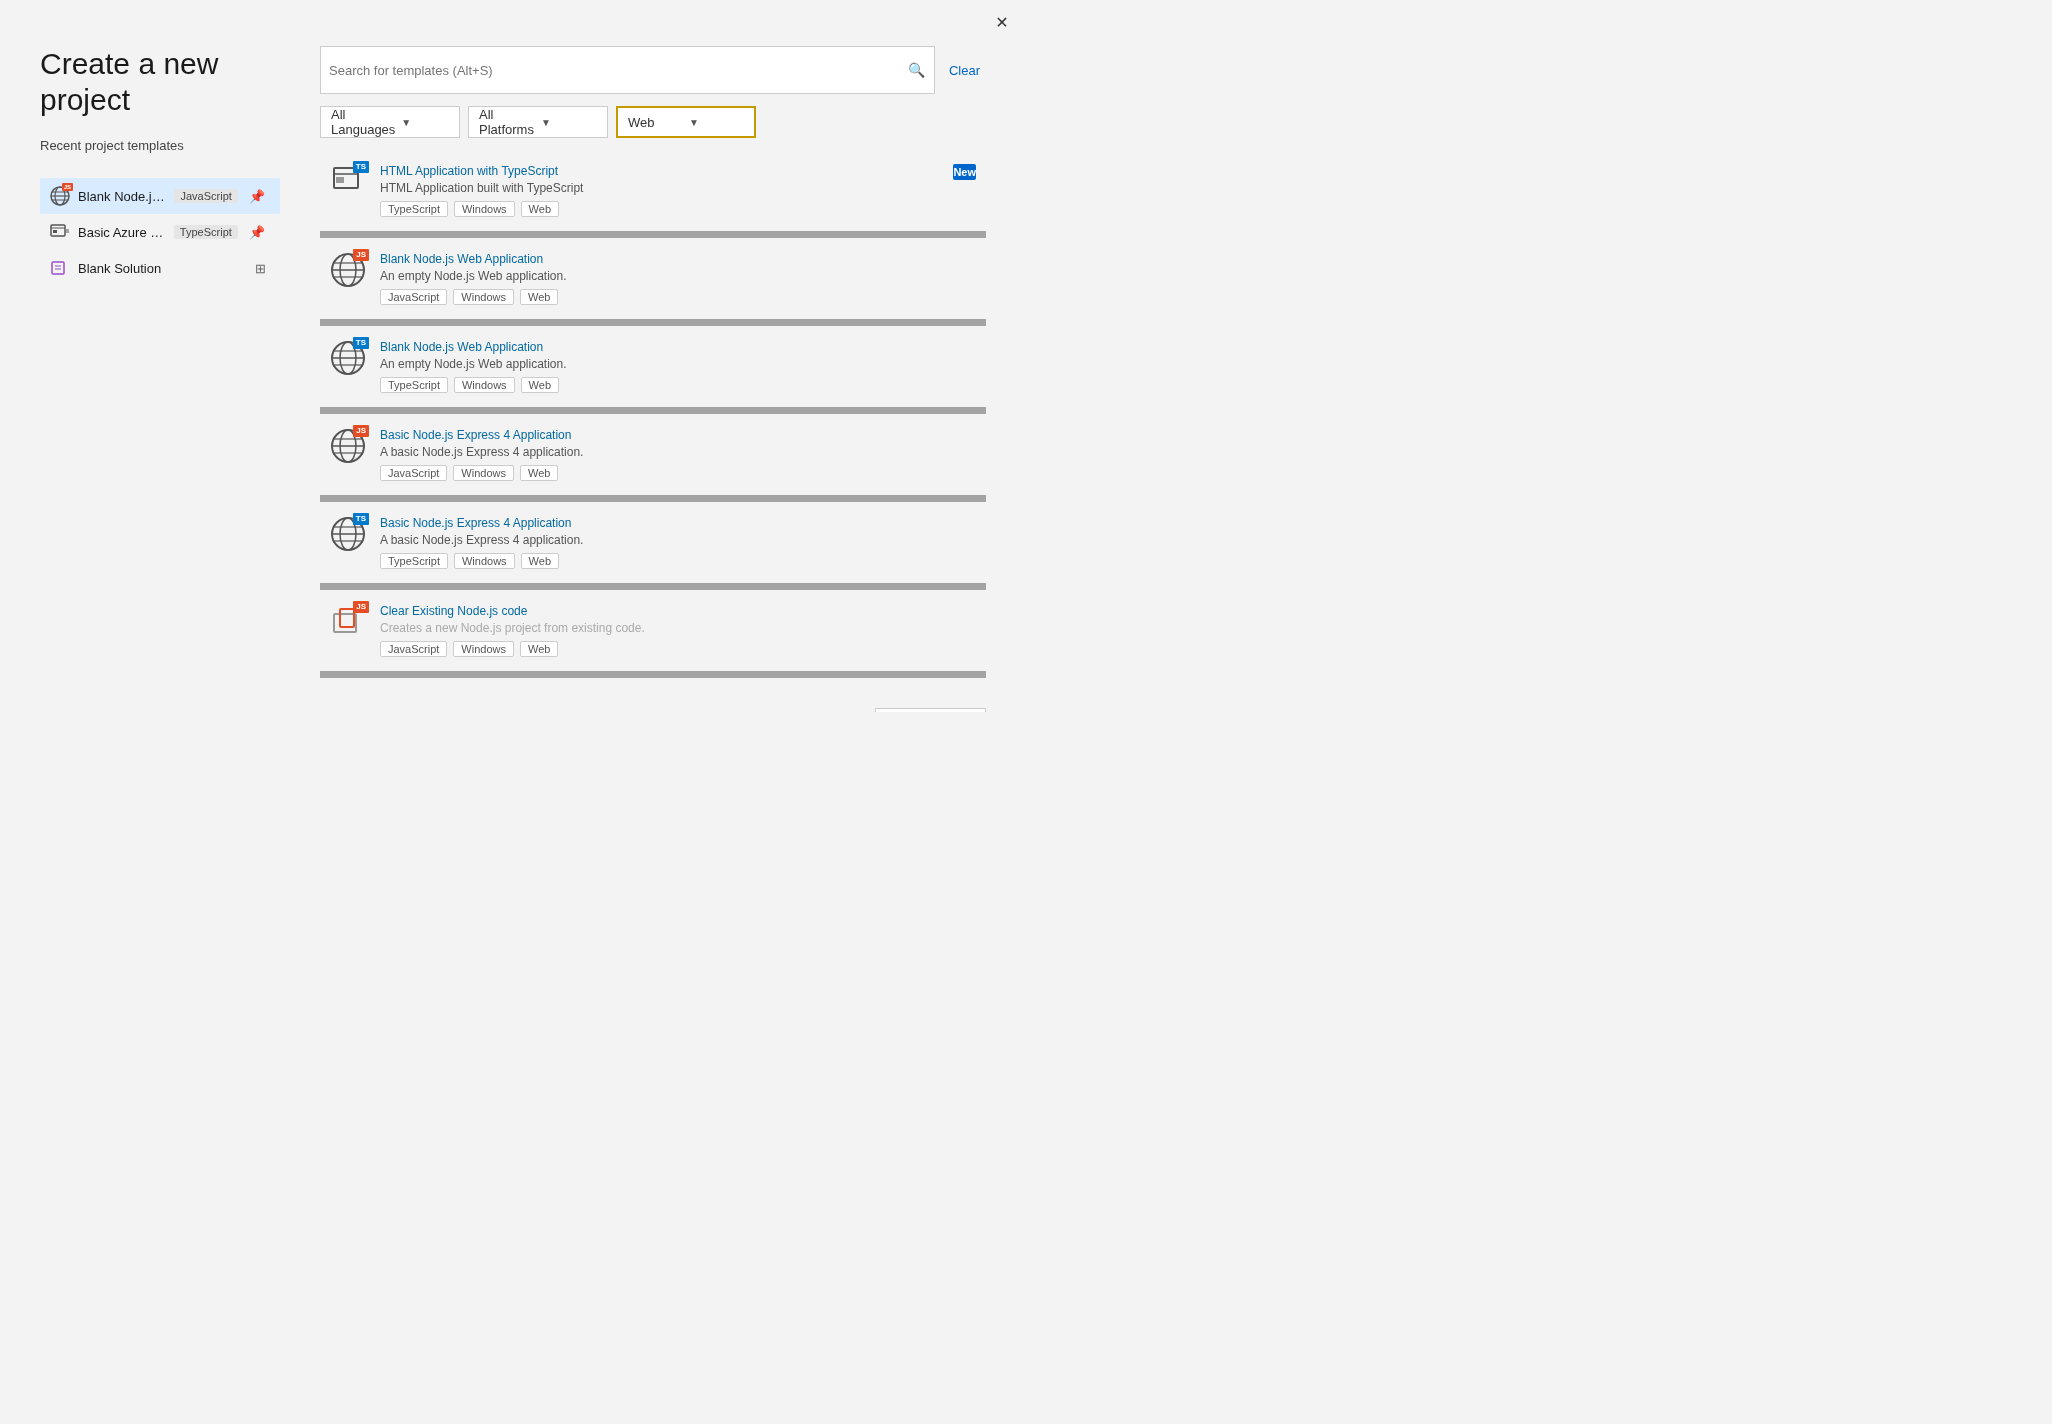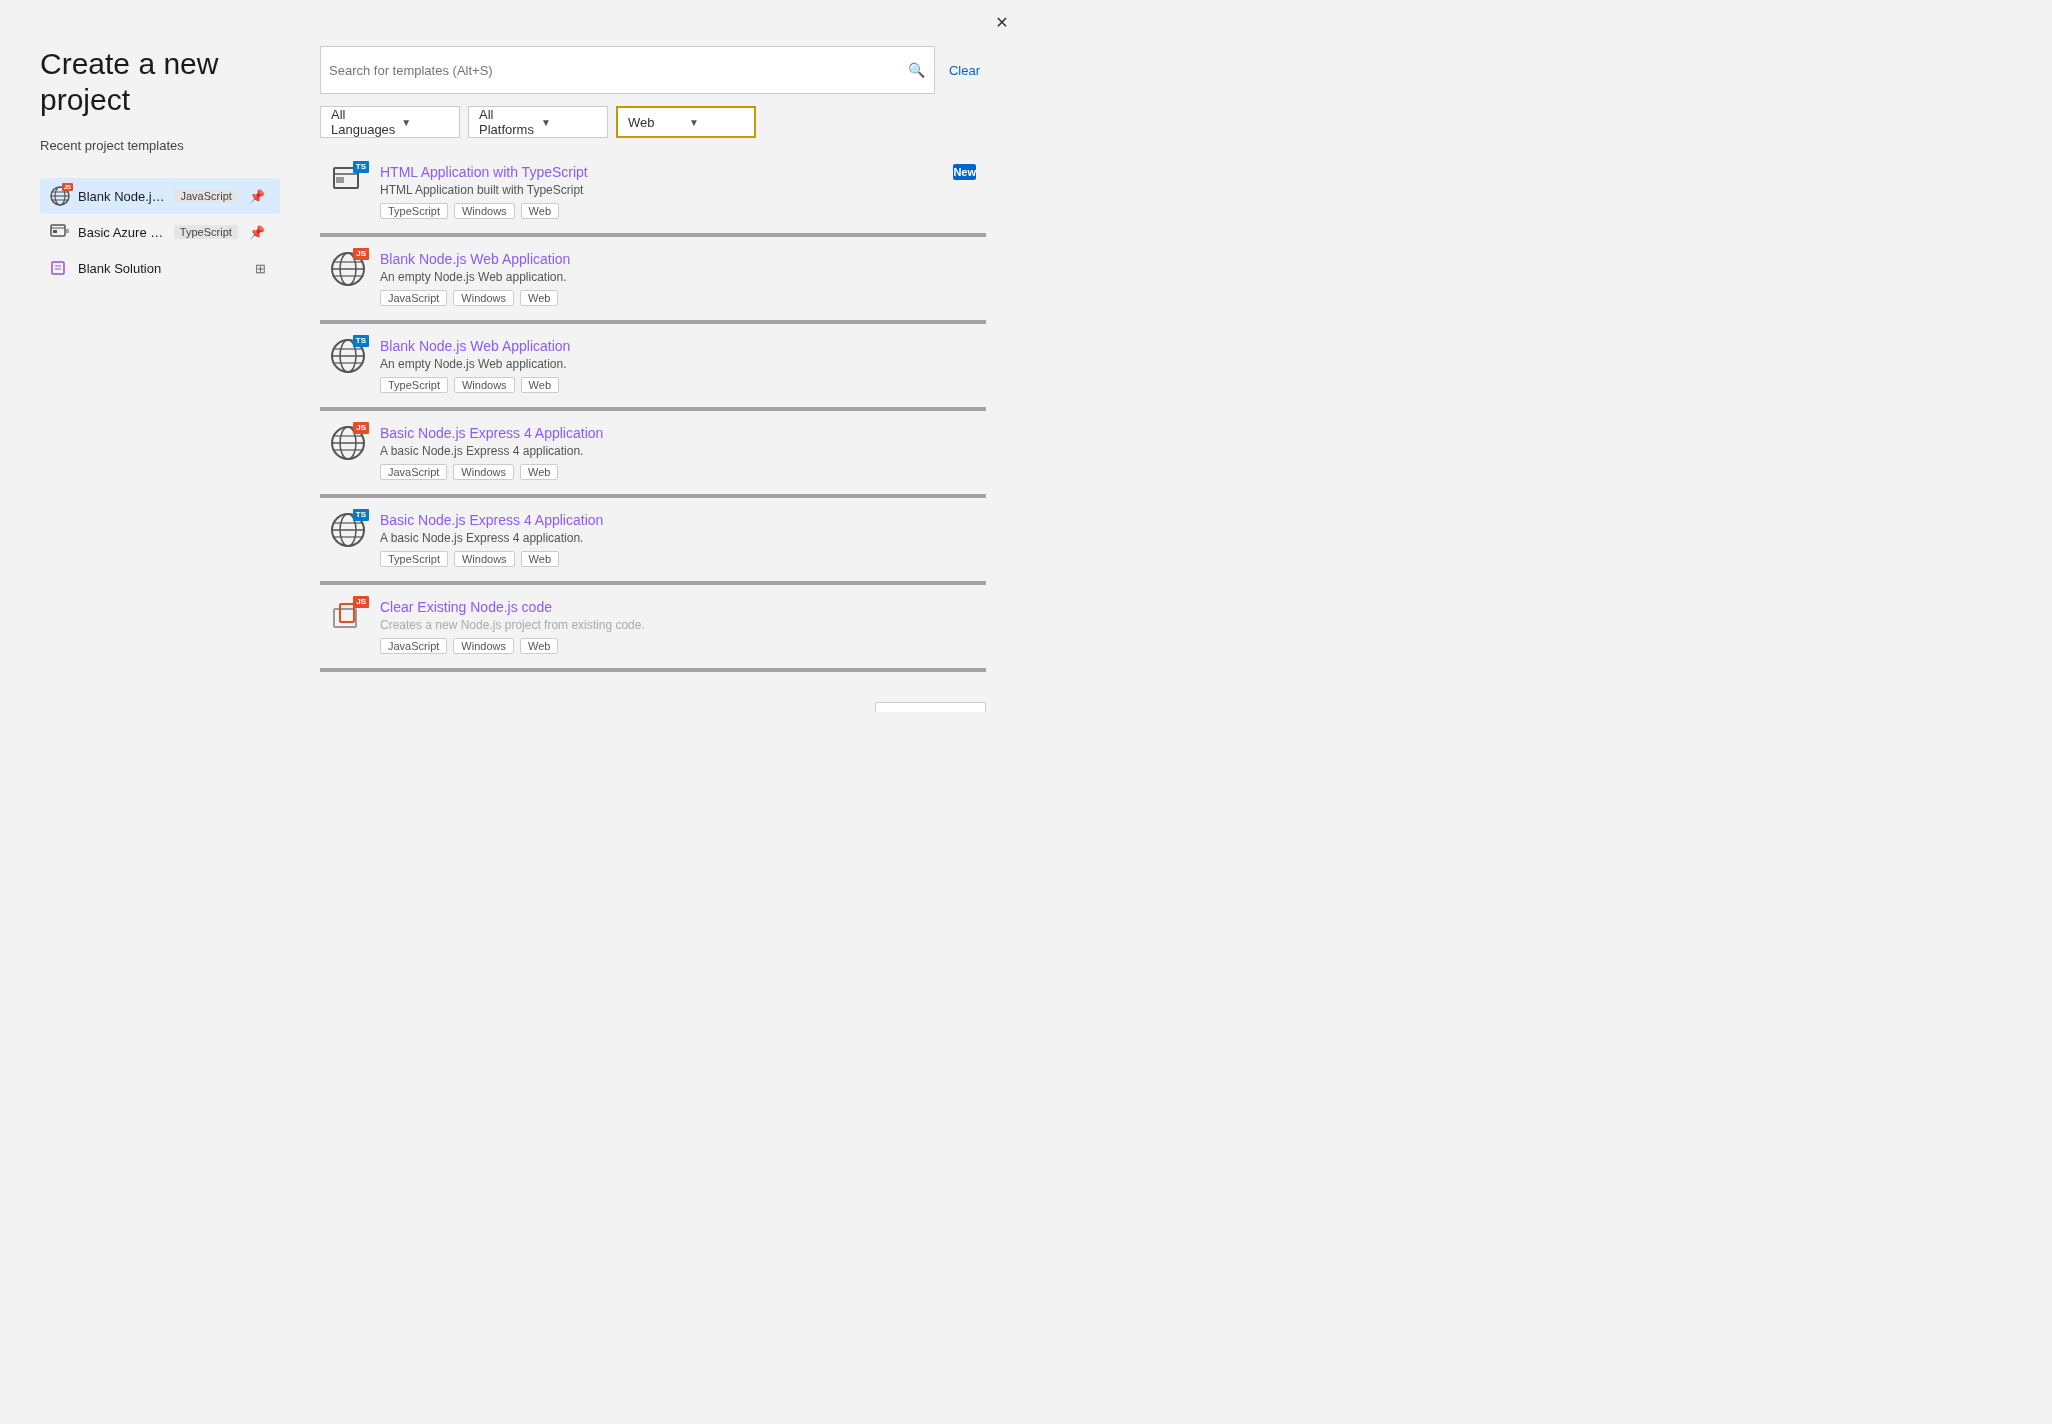--- a/index.html
+++ b/index.html
@@ -176,36 +176,36 @@
       overflow-y: auto;
       display: flex;
       flex-direction: column;
       gap: 0;
     }
     .template-item {
       display: flex;
       align-items: flex-start;
       padding: 14px 10px;
       cursor: pointer;
-      border-bottom: 4px solid #a3a3a3;
+      border-bottom: 7px solid #a3a3a3;
       gap: 14px;
     }
     .template-icon {
       width: 36px;
       height: 36px;
       flex-shrink: 0;
       display: flex;
       align-items: center;
       justify-content: center;
       position: relative;
     }
     .template-details { flex: 1; }
     .template-name {
-      font-size: 14px;
-      color: #8b5cf6;
+      font-size: 12px;
+      color: #0369a1;
       font-weight: 400;
       margin-bottom: 3px;
     }
     .template-desc {
       font-size: 12px;
       color: #555;
       margin-bottom: 6px;
     }
     .template-desc.faded { color: #aaa; }
     .template-tags {

